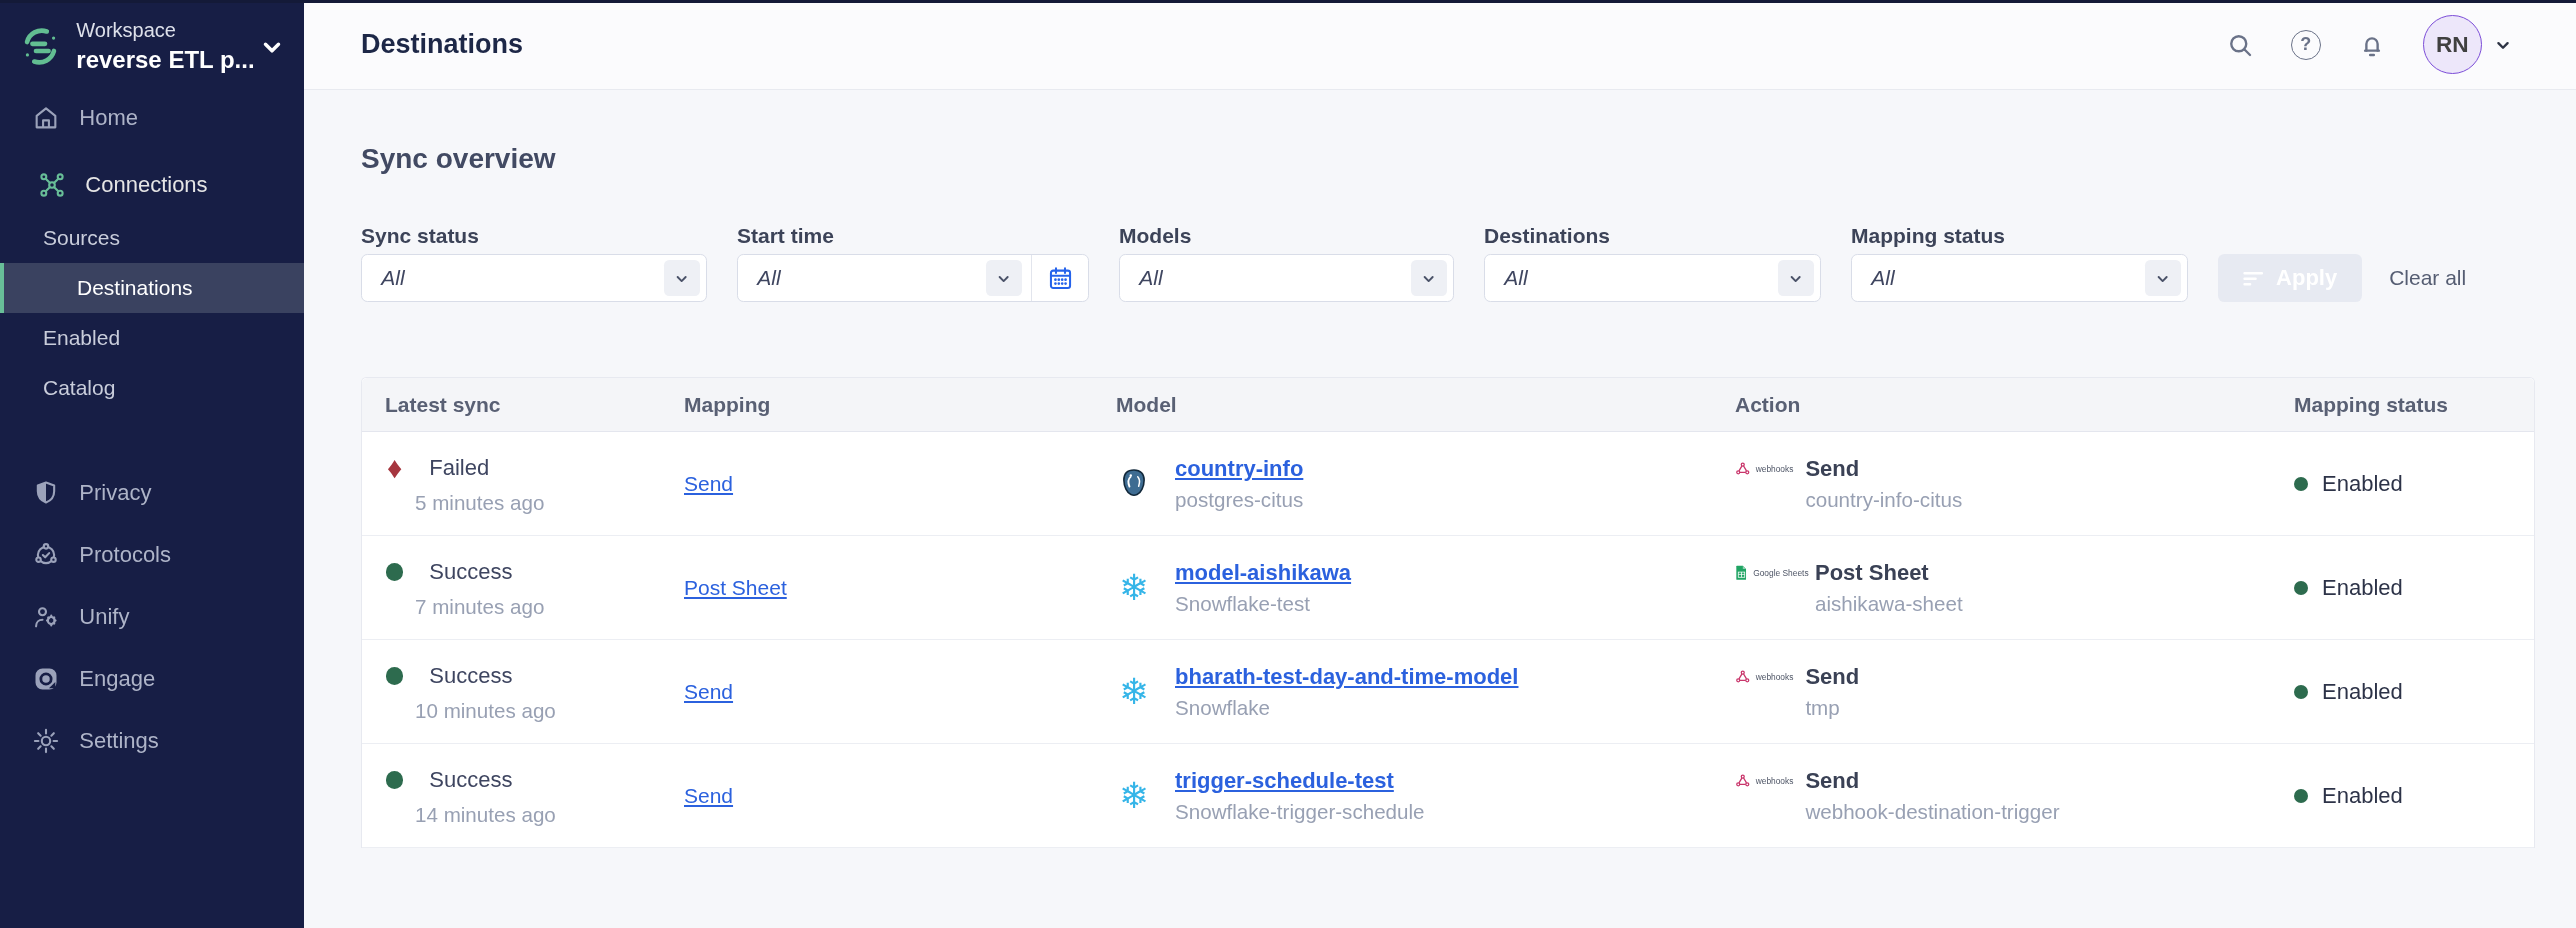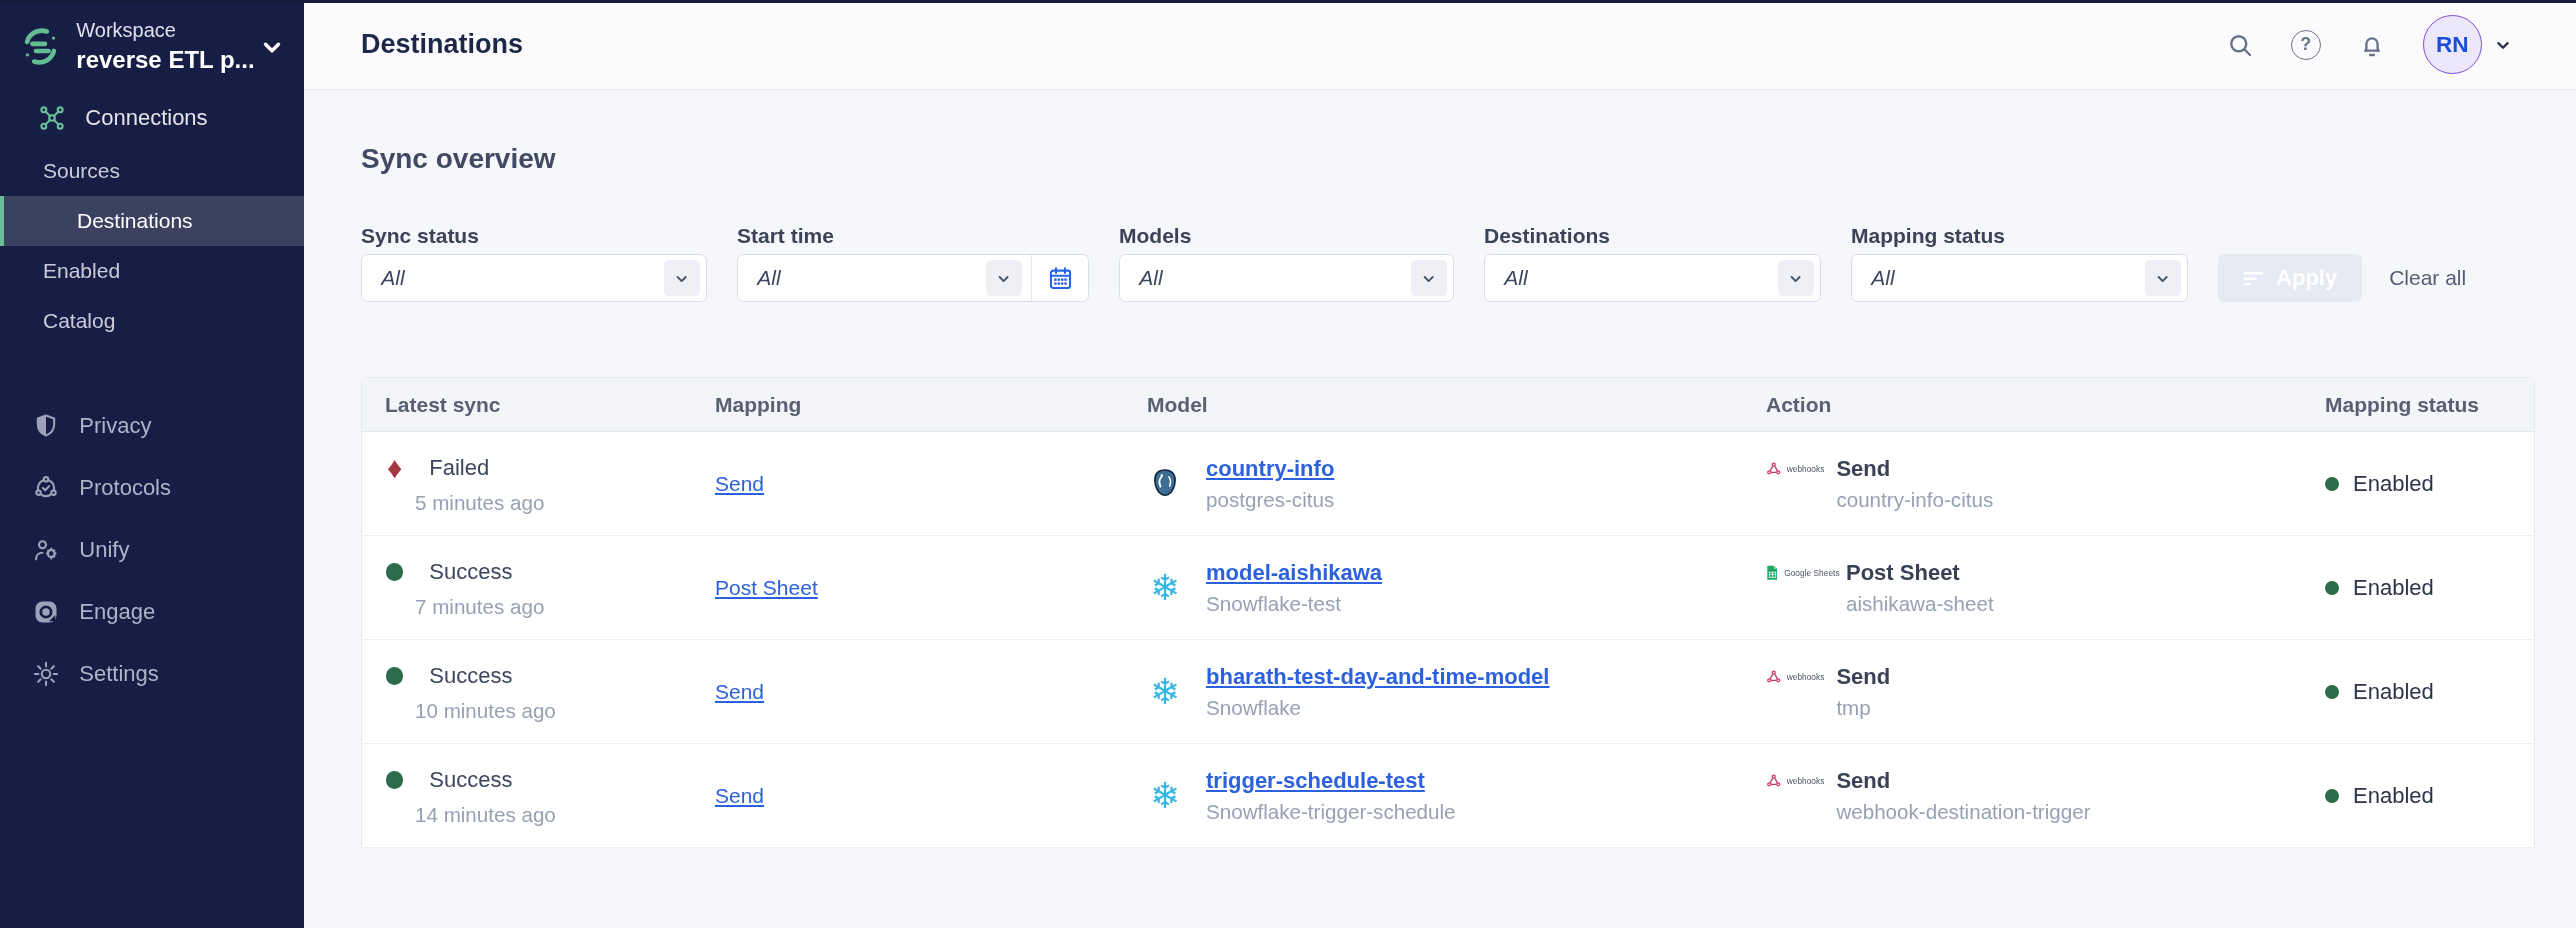--- a/index.html
+++ b/index.html
@@ -28,21 +28,21 @@
   .nav-item.sp { margin-top:16px; }
 
   
   .main { margin-left:304px; }
   .topbar { height:90px; background:#FBFBFD; border-bottom:0.6px solid #E8EAF0; display:flex; align-items:center; padding:0 62px 0 57px; }
   .title { font-size:27px; font-weight:bold; color:#1D2747; }
   .top-icons { margin-left:auto; display:flex; align-items:center; gap:36px; color:#6A7288; }
   .tbicon { display:flex; cursor:pointer; }
   .help-circle { width:30px; height:30px; border:1.9px solid #6A7288; border-radius:50%; display:flex; align-items:center; justify-content:center; font-size:18px; font-weight:bold; color:#6A7288; }
   .avatar-wrap { display:flex; align-items:center; gap:10.3px; cursor:pointer; }
-  .avatar { width:59px; height:59px; border-radius:50%; background:#EDE7FA; border:1.9px solid #7C4DD8; color:#1d4ed8;
+  .avatar { width:59px; height:59px; border-radius:50%; background:#EDE7FA; border:1.9px solid #7C4DD8; color:#404040;
     font-weight:bold; font-size:22.6px; display:flex; align-items:center; justify-content:center; }
   .caret { color:#2E3445; display:flex; }
 
   .tabbar { height:71px; background:#FBFBFD; border-bottom:1.3px solid #E3E6EE; display:flex; padding-left:63px; gap:49px; }
   .tab { display:flex; align-items:center; position:relative; font-size:22px; color:#5B6273; cursor:pointer; }
   .tab.active { color:#2B61DE; }
   .tab.active::after { content:""; position:absolute; left:0; right:0; bottom:0; height:3.2px; background:#2B61DE; border-radius:1.9px; }
 
   .content { padding:0 41px 0 57px; }
   .heading { margin:53px 0 0 0; font-size:28px; font-weight:bold; color:#424A63; }
@@ -59,21 +59,21 @@
   .cal-box { width:57px; height:100%; border-left:1.3px solid #E2E5ED; display:flex; align-items:center; justify-content:center; margin-left:9px; color:#2563EB; cursor:pointer; }
   .w1{width:346px} .w2{width:352px} .w3{width:335px} .w4{width:337px} .w5{width:337px}
   .apply-btn { height:48px; padding:0 24.5px; background:#E7EAF2; border:none; border-radius:6.4px; color:#FFFFFF;
     font-size:22px; font-weight:bold; font-family:inherit; display:flex; align-items:center; gap:11.6px; cursor:default; }
   .clear-all { height:48px; display:flex; align-items:center; font-size:21px; color:#555D72; cursor:pointer; margin-left:-2.6px; }
 
   
   .table-card { margin-top:75px; background:#fff; border:0.6px solid #E7E9F0; border-bottom:none; border-radius:5.2px 5.2px 0 0; }
   .thead { display:flex; align-items:center; height:54px; background:#F4F5F8; border-bottom:0.6px solid #E4E6EE;
     font-size:21px; color:#596074; border-radius:5.2px 5.2px 0 0;font-weight:bold; }
-  .c1{flex:0 0 322px; padding-left:23px;} .c2{flex:0 0 432px;margin-left:31px;} .c3{flex:0 0 619px;} .c4{flex:0 0 559px;} .c5{flex:1;}
+  .c1{flex:0 0 322px; padding-left:23px;} .c2{flex:0 0 432px;} .c3{flex:0 0 619px;} .c4{flex:0 0 559px;} .c5{flex:1;}
   .trow { display:flex; align-items:center; height:104px; border-bottom:0.6px solid #ECEEF3; background:#fff; }
   .status-line { display:flex; align-items:center; gap:25px; font-size:22px; color:#3E4560; }
   .status-icon { width:19.3px; height:30px; display:flex; align-items:center; justify-content:center; }
   .status-icon.failed::before { content:"♦"; font-size:30px; color:#A6363F; line-height:1; }
   .status-icon.success::before { content:""; width:17.4px; height:17.4px; border-radius:50%; background:#2D6B4E; display:block; }
   .time { margin-left:30px; margin-top:7.7px; font-size:20.6px; color:#98A0B3; }
   .link { color:#2B61DE; text-decoration:underline; font-size:21px; cursor:pointer; }
   .cell3 { display:flex; align-items:center; gap:23px; }
   .model-icon { width:36px; height:43px; display:flex; align-items:center; justify-content:center; }
   .model-icon .pg, .model-icon .sf { display:none; }
@@ -112,20 +112,29 @@
       <span class="ws-name">reverse ETL p...</span>
     </span>
     <span class="ws-chev">
       <svg viewBox="0 0 24 24" width="26" height="26" fill="none" stroke="currentColor" stroke-width="3.2" stroke-linecap="round" stroke-linejoin="round">
           <path d="M6 9.5l6 6 6-6"></path>
         </svg>
     </span>
   </div>
 
   <nav class="nav">
+    <div class="nav-item">
+      <span class="nicon">
+        <svg viewBox="0 0 24 24" width="28" height="28" fill="none" stroke="currentColor" stroke-width="1.8" stroke-linejoin="round">
+            <path d="M4 20V10.2L12 3.8l8 6.4V20H4z"></path>
+            <path d="M9.5 20v-6h5v6"></path>
+          </svg>
+      </span>
+      <span>Home</span>
+    </div>
 
     <div class="nav-item green">
       <span class="nicon">
         <svg viewBox="0 0 24 24" width="28" height="28" fill="none" stroke="currentColor" stroke-width="1.8">
           <circle cx="5" cy="5" r="2.1"></circle>
             <circle cx="19" cy="5" r="2.1"></circle>
             <circle cx="5" cy="19" r="2.1"></circle>
             <circle cx="19" cy="19" r="2.1"></circle>
             <circle cx="12" cy="12" r="2.4"></circle>
           <path d="M6.6 6.6l3.5 3.5M17.4 6.6l-3.5 3.5M6.6 17.4l3.5-3.5M17.4 17.4l-3.5-3.5"></path>

